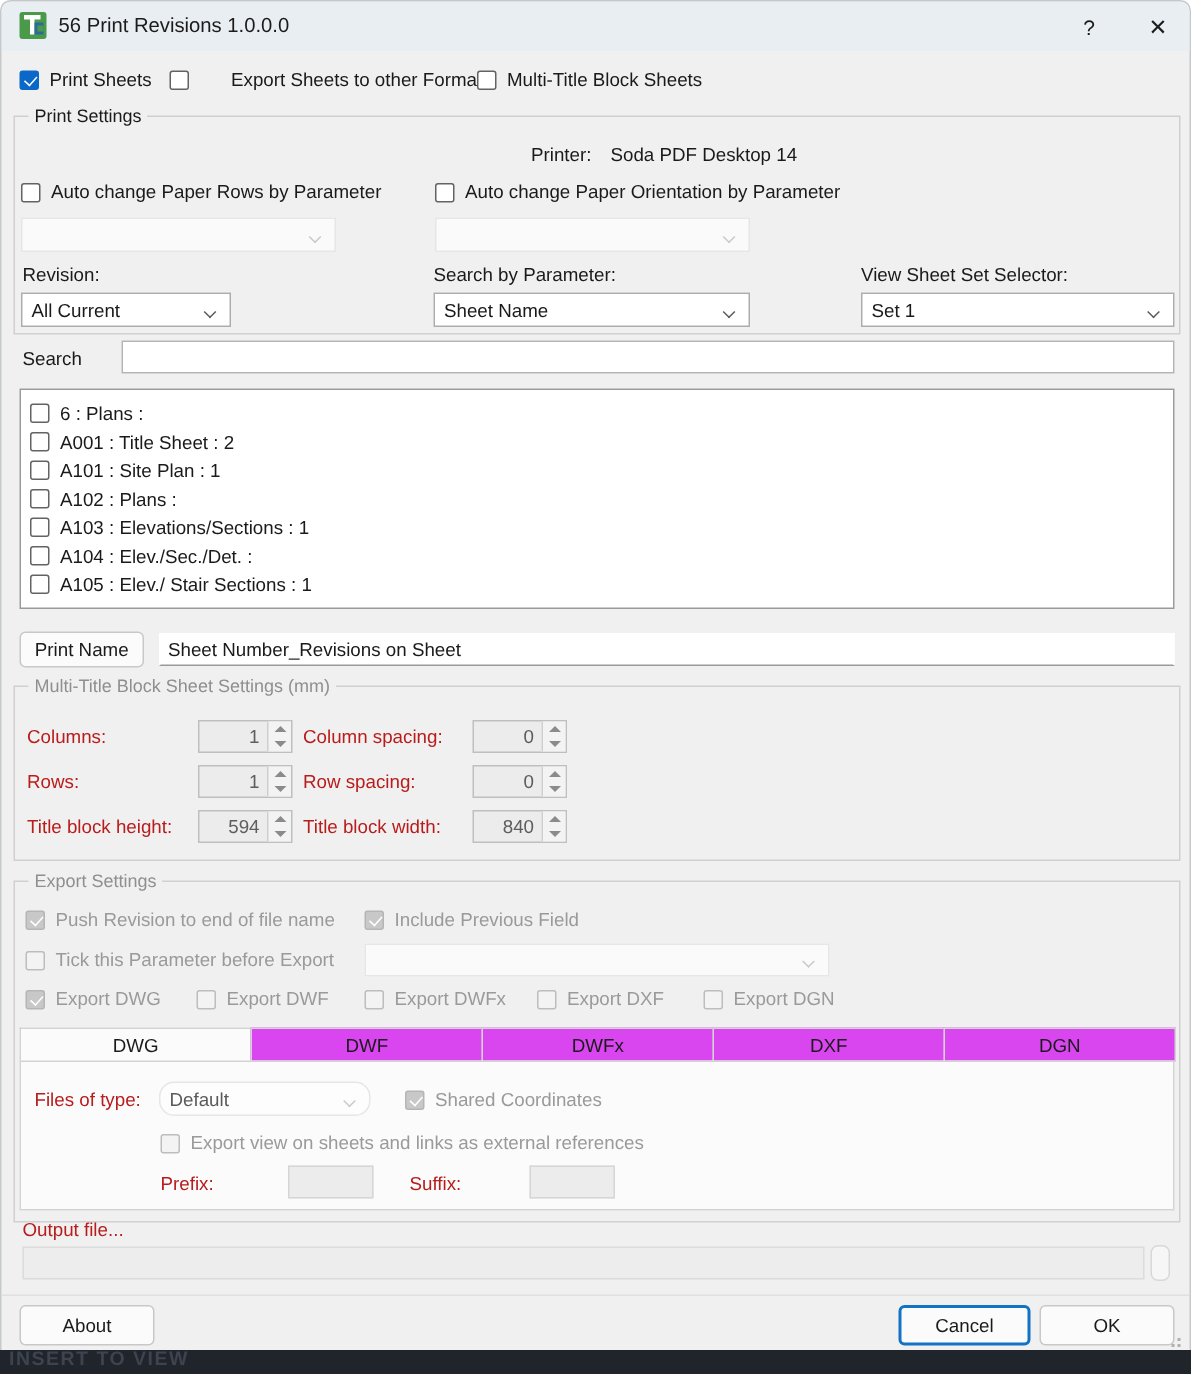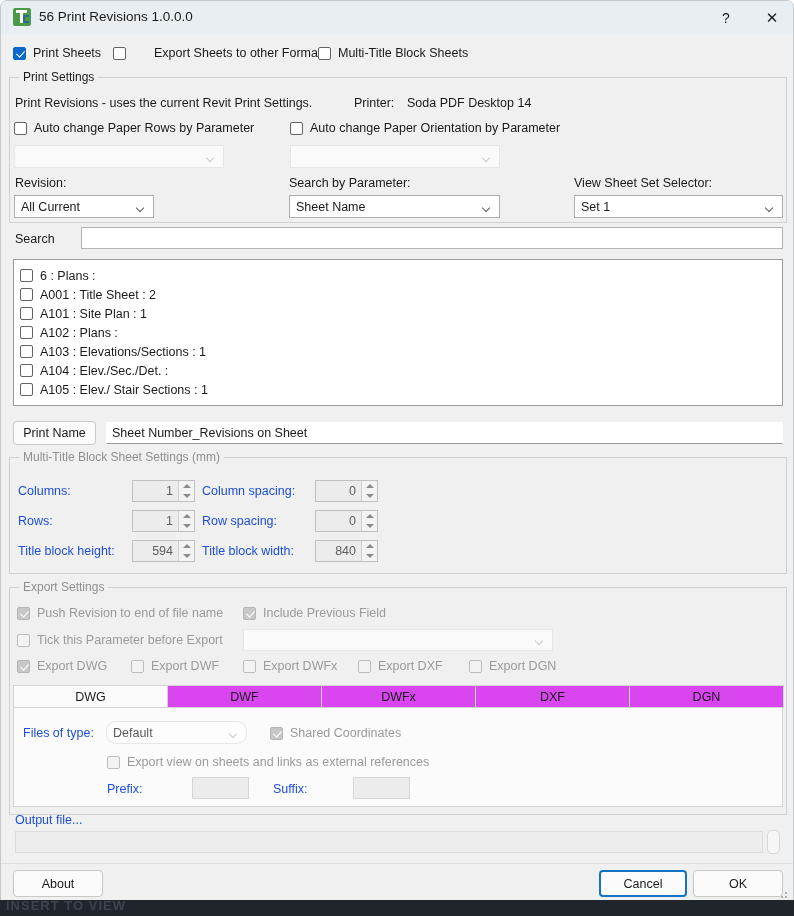--- a/index.html
+++ b/index.html
@@ -163,21 +163,21 @@
     white-space: nowrap;
   }
   .group-title.muted { color: #8f8f8f; }
 
   .static-text {
     position: absolute;
     font-size: 12.5px;
     color: #1a1a1a;
     white-space: nowrap;
   }
-  .static-text.muted { color: #1d4ed8; }
+  .static-text.muted { color: #b91c1c; }
 
   
   .combo {
     position: absolute;
     box-sizing: border-box;
     border: 1px solid #adadad;
     background: #ffffff;
     font-size: 12.5px;
     color: #1a1a1a;
     display: flex;
@@ -418,21 +418,20 @@
     <div class="cbrow" style="left:317px; top:0;">
       <span class="cbx"></span>
       <span class="lbl">Multi-Title Block Sheets</span>
     </div>
   </div>
 
   <div class="groupbox" style="left:8px; top:76px; width:778px; height:146px;">
     <div class="group-title">Print Settings</div>
   </div>
 
-  <div class="static-text" style="left:14px; top:95px;">Print Revisions - uses the current Revit Print Settings.</div>
   <div class="static-text" style="left:353px; top:95px;">Printer:</div>
   <div class="static-text" style="left:406px; top:95px;">Soda PDF Desktop 14</div>
 
   <div class="cbrow" style="left:13px; top:120px;">
     <span class="cbx"></span>
     <span class="lbl">Auto change Paper Rows by Parameter</span>
   </div>
   <div class="cbrow" style="left:289px; top:120px;">
     <span class="cbx"></span>
     <span class="lbl">Auto change Paper Orientation by Parameter</span>

